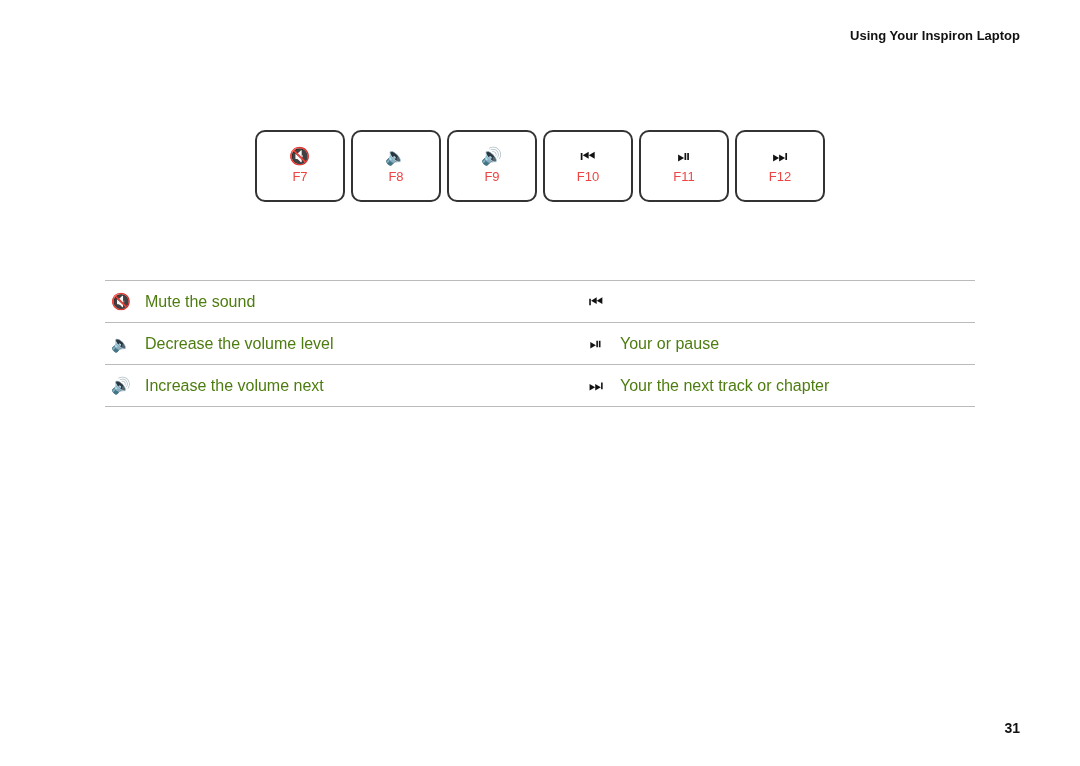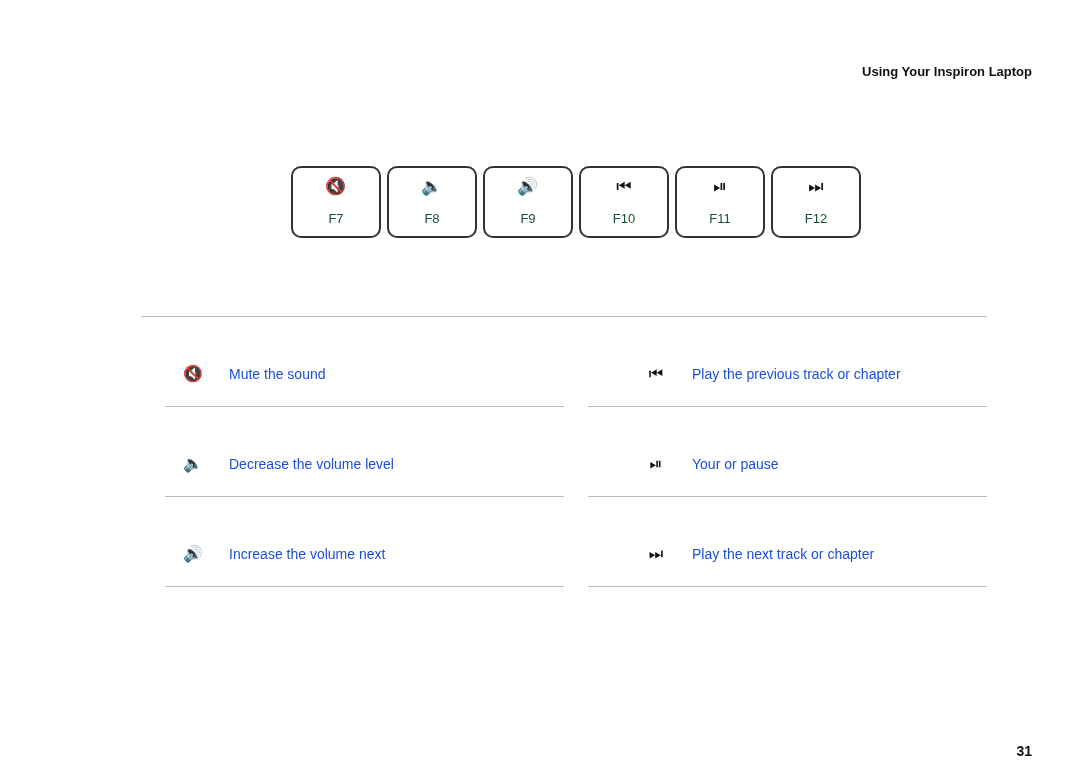--- a/index.html
+++ b/index.html
@@ -1,15 +1,15 @@
 <!DOCTYPE html>
 <html><head>
   <meta charset="utf-8">
   <style>
-    * { margin: 12px; padding: 0; box-sizing: border-box; }
+    * { margin: 0; padding: 0; box-sizing: border-box; }
 
     body {
       background: #ffffff;
       font-family: Arial, sans-serif;
       width: 1080px;
       height: 766px;
       position: relative;
       overflow: hidden;
     }
 
@@ -48,21 +48,21 @@
 
     .key-icon {
       font-size: 18px;
       margin-bottom: 4px;
       color: #111;
       line-height: 1;
     }
 
     .key-label {
       font-size: 13px;
-      color: #14532d;
+      color: #ef4444;
     }
 
     
     .legend {
       position: absolute;
       top: 280px;
       left: 105px;
       right: 105px;
     }
 
@@ -97,28 +97,28 @@
     .legend-icon {
       font-size: 16px;
       min-width: 32px;
       color: #111;
       display: flex;
       align-items: center;
       justify-content: center;
     }
 
     .legend-text {
-      font-size: 14px;
-      color: #1d4ed8;
+      font-size: 16px;
+      color: #4d7c0f;
       margin-left: 8px;
     }
 
     .page-number {
       position: absolute;
-      bottom: 19px;
+      bottom: 30px;
       right: 60px;
       font-size: 14px;
       font-weight: bold;
       color: #111;
     }
   </style>
 </head>
 <body>
 
 <div class="page-header">Using Your Inspiron Laptop</div>
@@ -160,39 +160,38 @@
   <hr class="legend-divider">
   <div class="legend-grid">
 
     <div class="legend-row legend-row-left">
       <span class="legend-icon">🔇</span>
       <span class="legend-text">Mute the sound</span>
     </div>
 
     <div class="legend-row legend-row-right">
       <span class="legend-icon">⏮</span>
-      <span class="legend-text">Play the previous track or chapter</span>
     </div>
 
     <div class="legend-row legend-row-left">
       <span class="legend-icon">🔈</span>
       <span class="legend-text">Decrease the volume level</span>
     </div>
 
     <div class="legend-row legend-row-right">
       <span class="legend-icon">⏯</span>
       <span class="legend-text">Your or pause</span>
     </div>
 
     <div class="legend-row legend-row-left">
       <span class="legend-icon">🔊</span>
       <span class="legend-text">Increase the volume next</span>
     </div>
 
     <div class="legend-row legend-row-right">
       <span class="legend-icon">⏭</span>
-      <span class="legend-text">Play the next track or chapter</span>
+      <span class="legend-text">Your the next track or chapter</span>
     </div>
 
   </div>
 </div>
 
 <div class="page-number">31</div>
 
 </body></html>

